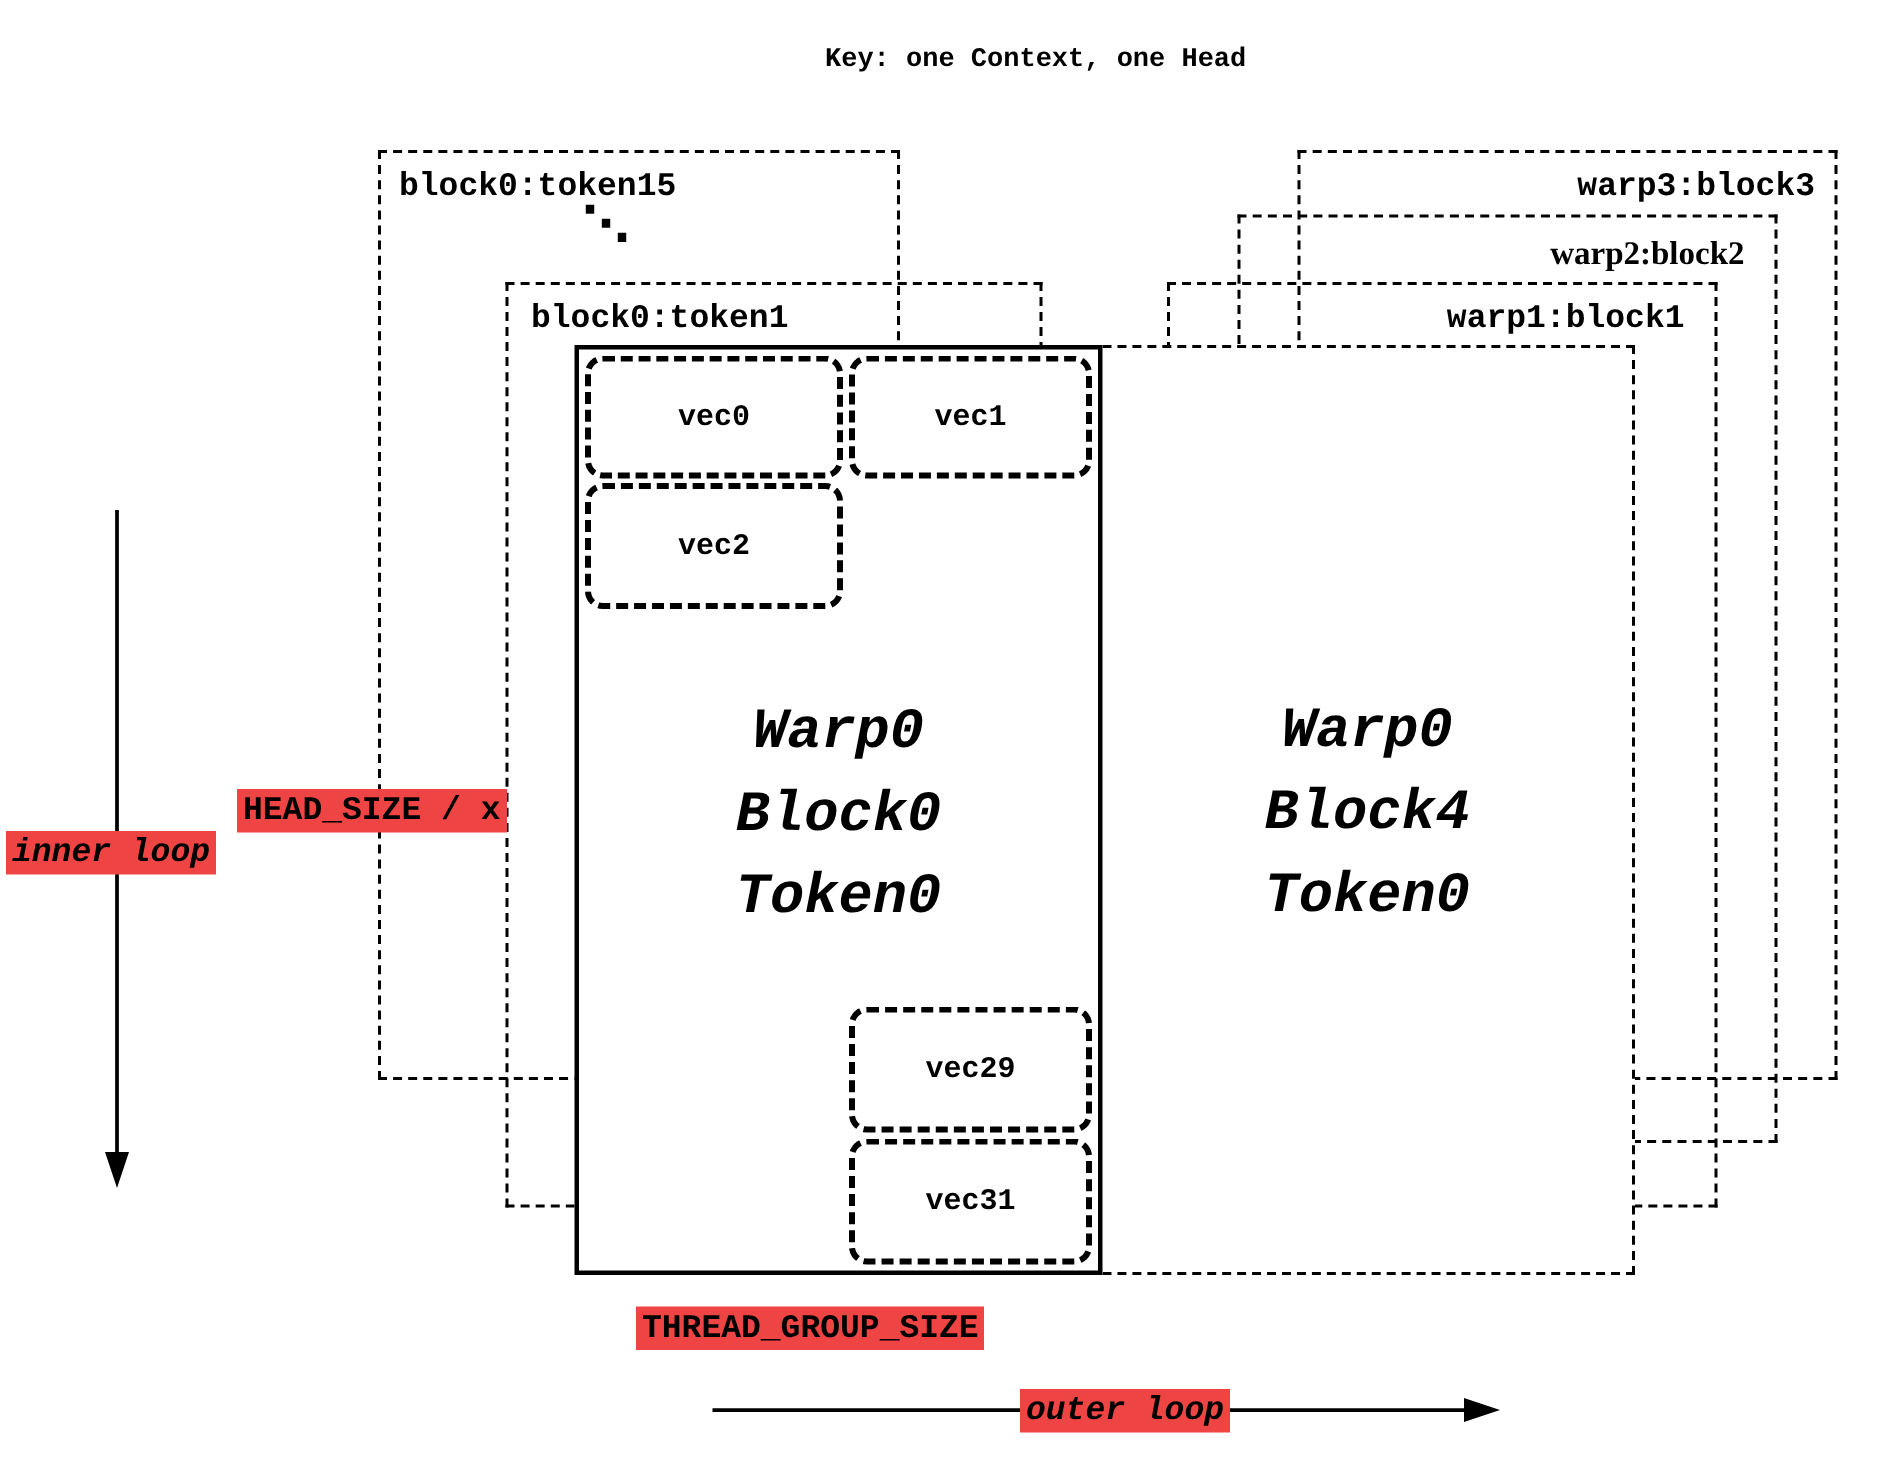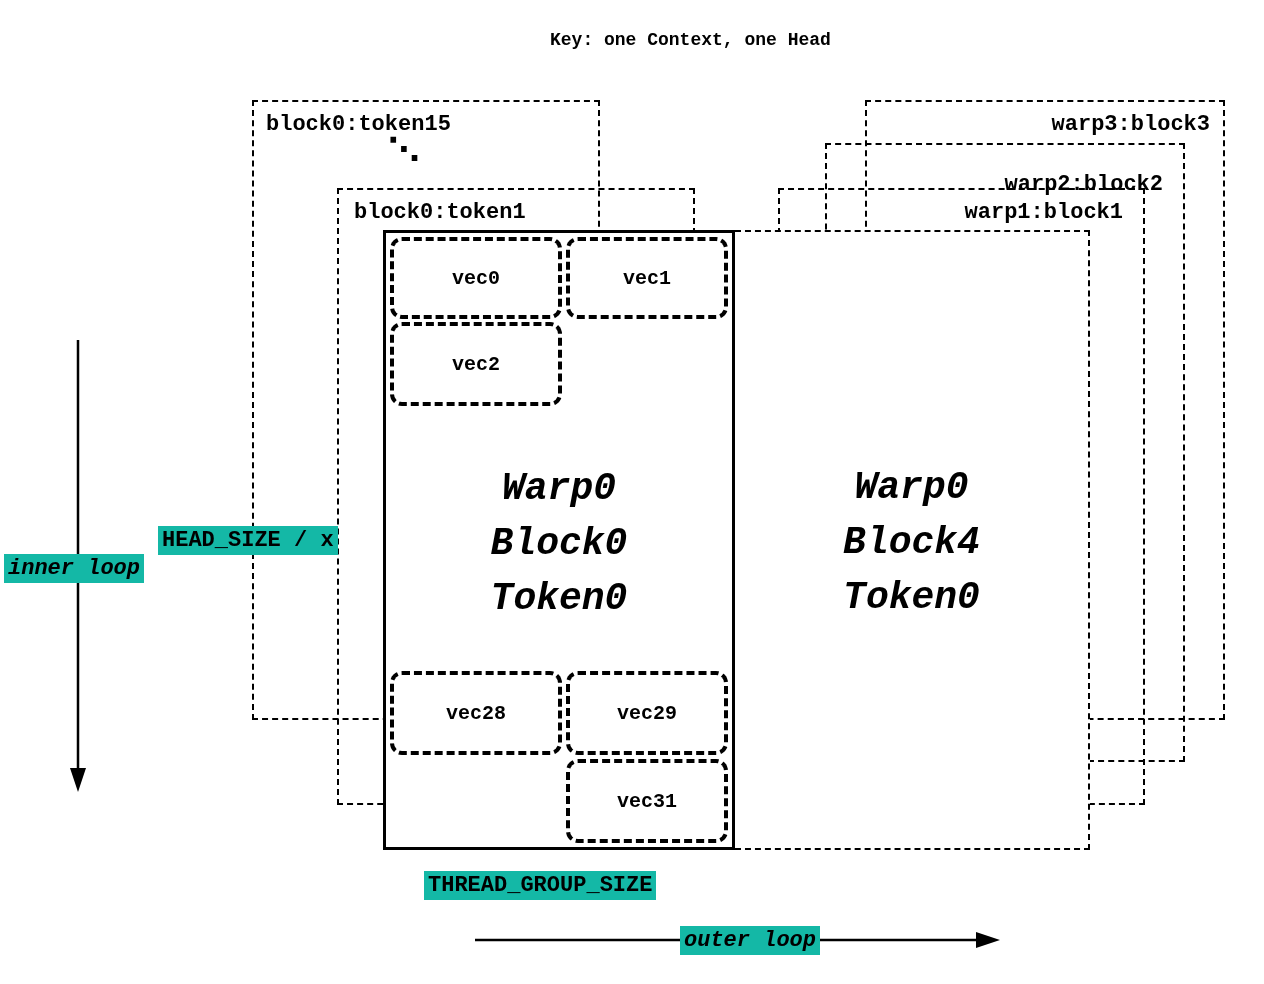--- a/index.html
+++ b/index.html
@@ -37,21 +37,21 @@
 
   .box-label {
     position: absolute;
     font-size: 22px; font-weight: bold;
     white-space: nowrap;
     z-index: 2;
   }
   .token15-label { left: 266px; top: 112px; }
   .token1-label  { left: 354px; top: 200px; }
   .warp3-label   { right: 54px;  top: 112px; }
-  .warp2-label   { right: 101px; top: 172px; }
+  .warp2-label   { right: 101px; top: 156px; font-family: Liberation Serif, serif; }
   .warp1-label   { right: 141px; top: 200px; }
 
   .ellipsis {
     position: absolute;
     left: 388px; top: 130px;
     font-size: 32px; font-weight: bold;
     font-family: "DejaVu Sans", sans-serif;
     z-index: 2;
   }
 
@@ -95,21 +95,21 @@
     left: 0; right: 0; top: 228px;
     text-align: center;
     font-size: 38px; font-weight: bold; font-style: italic;
     line-height: 55px;
   }
 
   .annot {
     position: absolute;
     font-size: 22px; font-weight: bold;
     white-space: nowrap;
-    background: #14b8a6;
+    background: #ef4444;
     padding: 2px 4px;
     z-index: 5;
   }
   .annot.italic { font-style: italic; }
   .head-size-label   { left: 158px; top: 526px; }
   .inner-loop-label  { left: 4px;   top: 554px; }
   .tgs-label         { left: 424px; top: 871px; }
   .outer-loop-label  { left: 664px; top: 926px; margin-left: 16px; }
 
   .arrows {
@@ -151,21 +151,20 @@
       <div>Warp0</div>
       <div>Block4</div>
       <div>Token0</div>
     </div>
   </div>
 
   <div class="main-box">
     <div class="vec vec0">vec0</div>
     <div class="vec vec1">vec1</div>
     <div class="vec vec2">vec2</div>
-    <div class="vec vec28">vec28</div>
     <div class="vec vec29">vec29</div>
     <div class="vec vec31">vec31</div>
     <div class="center-text">
       <div>Warp0</div>
       <div>Block0</div>
       <div>Token0</div>
     </div>
   </div>
 
   <div class="annot head-size-label">HEAD_SIZE / x</div>

